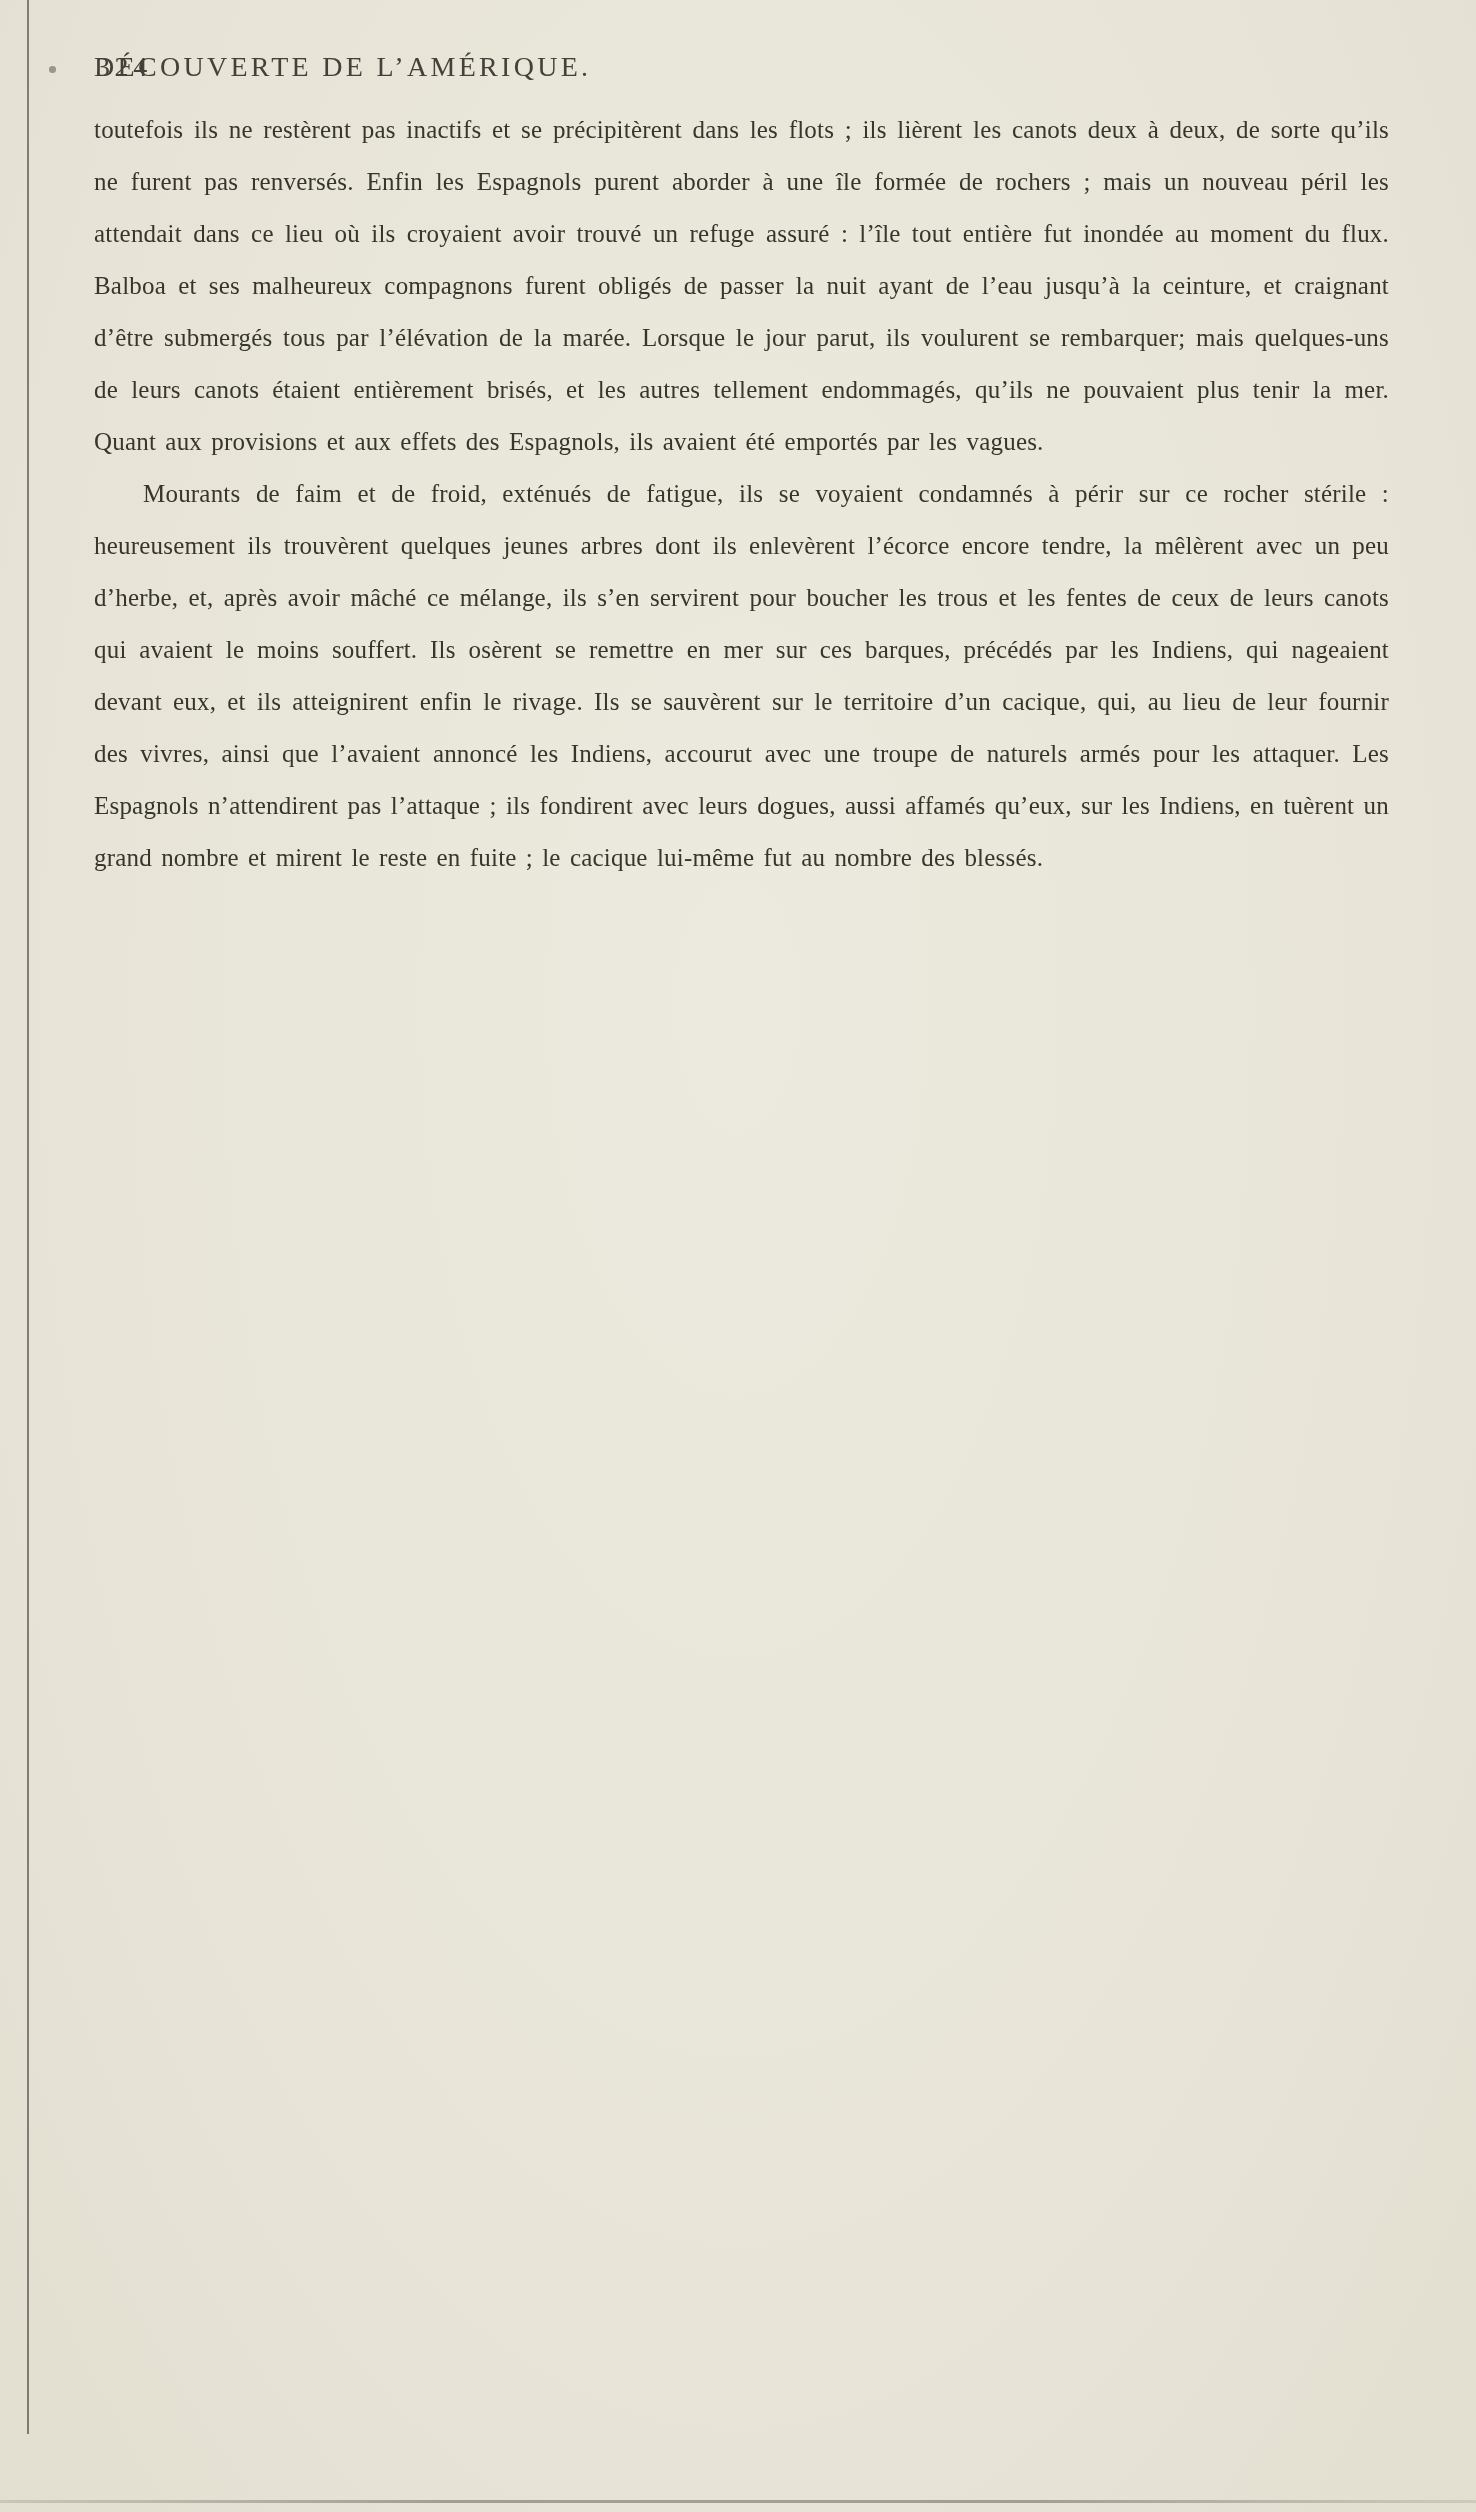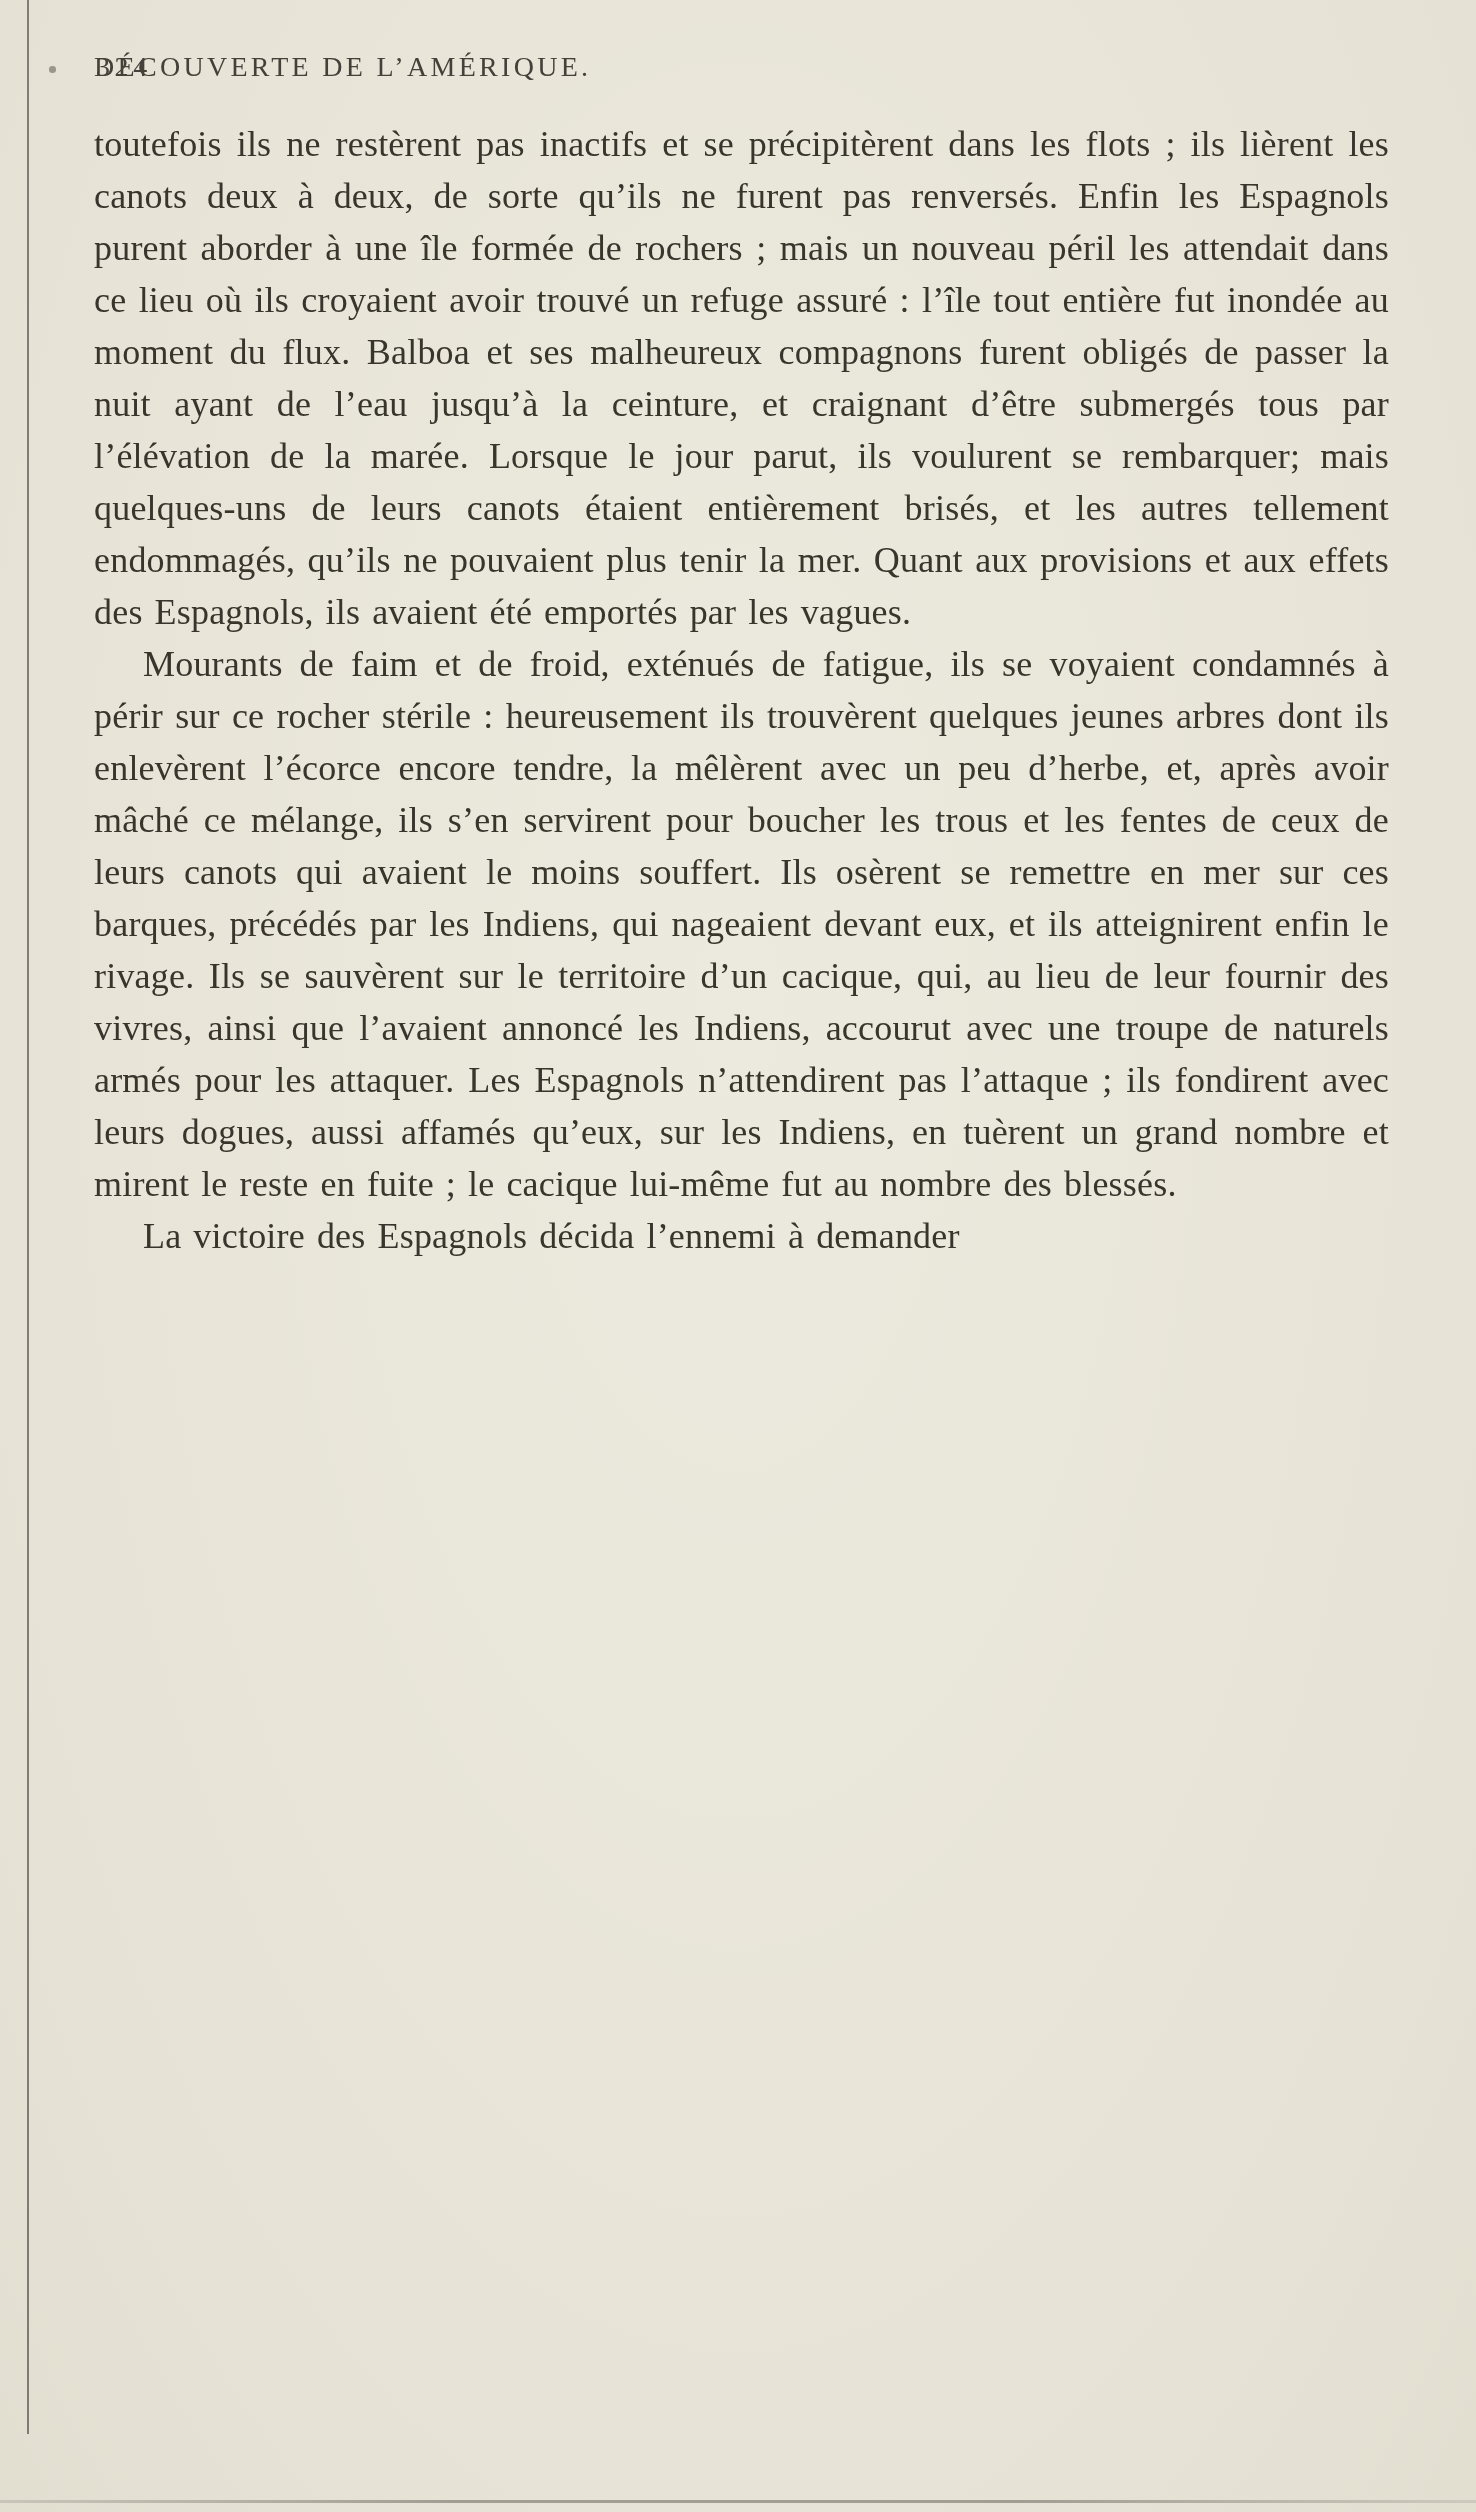--- a/index.html
+++ b/index.html
@@ -67,22 +67,22 @@
   }
   .running-title {
     display: block;
     font-size: 28px;
     letter-spacing: 3.3px;
     padding-top: 7.5px;
     white-space: nowrap;
   }
 
   .text-block {
-    margin-top: 22px;
-    font-size: 36px;
+    margin-top: 8px;
+    font-size: 25px;
     line-height: 52px;
     color: #38352d;
     text-align: justify;
     word-spacing: 2.8px;
     letter-spacing: 0.2px;
   }
   .text-block p {
     margin: 0;
     padding: 0;
   }
@@ -100,17 +100,16 @@
 <div class="page-inner">
 
   <header class="page-header">
     <span class="page-number">324</span>
     <span class="running-title">DÉCOUVERTE DE L’AMÉRIQUE.</span>
   </header>
 
   <main class="text-block">
     <p>toutefois ils ne restèrent pas inactifs et se précipitèrent dans les flots ; ils lièrent les canots deux à deux, de sorte qu’ils ne furent pas renversés. Enfin les Espagnols purent aborder à une île formée de rochers ; mais un nouveau péril les attendait dans ce lieu où ils croyaient avoir trouvé un refuge assuré : l’île tout entière fut inondée au moment du flux. Balboa et ses malheureux compagnons furent obligés de passer la nuit ayant de l’eau jusqu’à la ceinture, et craignant d’être submergés tous par l’élévation de la marée. Lorsque le jour parut, ils voulurent se rembarquer; mais quelques-uns de leurs canots étaient entièrement brisés, et les autres tellement endommagés, qu’ils ne pouvaient plus tenir la mer. Quant aux provisions et aux effets des Espagnols, ils avaient été emportés par les vagues.</p>
     <p class="indent">Mourants de faim et de froid, exténués de fatigue, ils se voyaient condamnés à périr sur ce rocher stérile : heureusement ils trouvèrent quelques jeunes arbres dont ils enlevèrent l’écorce encore tendre, la mêlèrent avec un peu d’herbe, et, après avoir mâché ce mélange, ils s’en servirent pour boucher les trous et les fentes de ceux de leurs canots qui avaient le moins souffert. Ils osèrent se remettre en mer sur ces barques, précédés par les Indiens, qui nageaient devant eux, et ils atteignirent enfin le rivage. Ils se sauvèrent sur le territoire d’un cacique, qui, au lieu de leur fournir des vivres, ainsi que l’avaient annoncé les Indiens, accourut avec une troupe de naturels armés pour les attaquer. Les Espagnols n’attendirent pas l’attaque ; ils fondirent avec leurs dogues, aussi affamés qu’eux, sur les Indiens, en tuèrent un grand nombre et mirent le reste en fuite ; le cacique lui-même fut au nombre des blessés.</p>
-    <p class="indent">La victoire des Espagnols décida l’ennemi à demander</p>
   </main>
 
 </div>
 
 
 </body></html>

